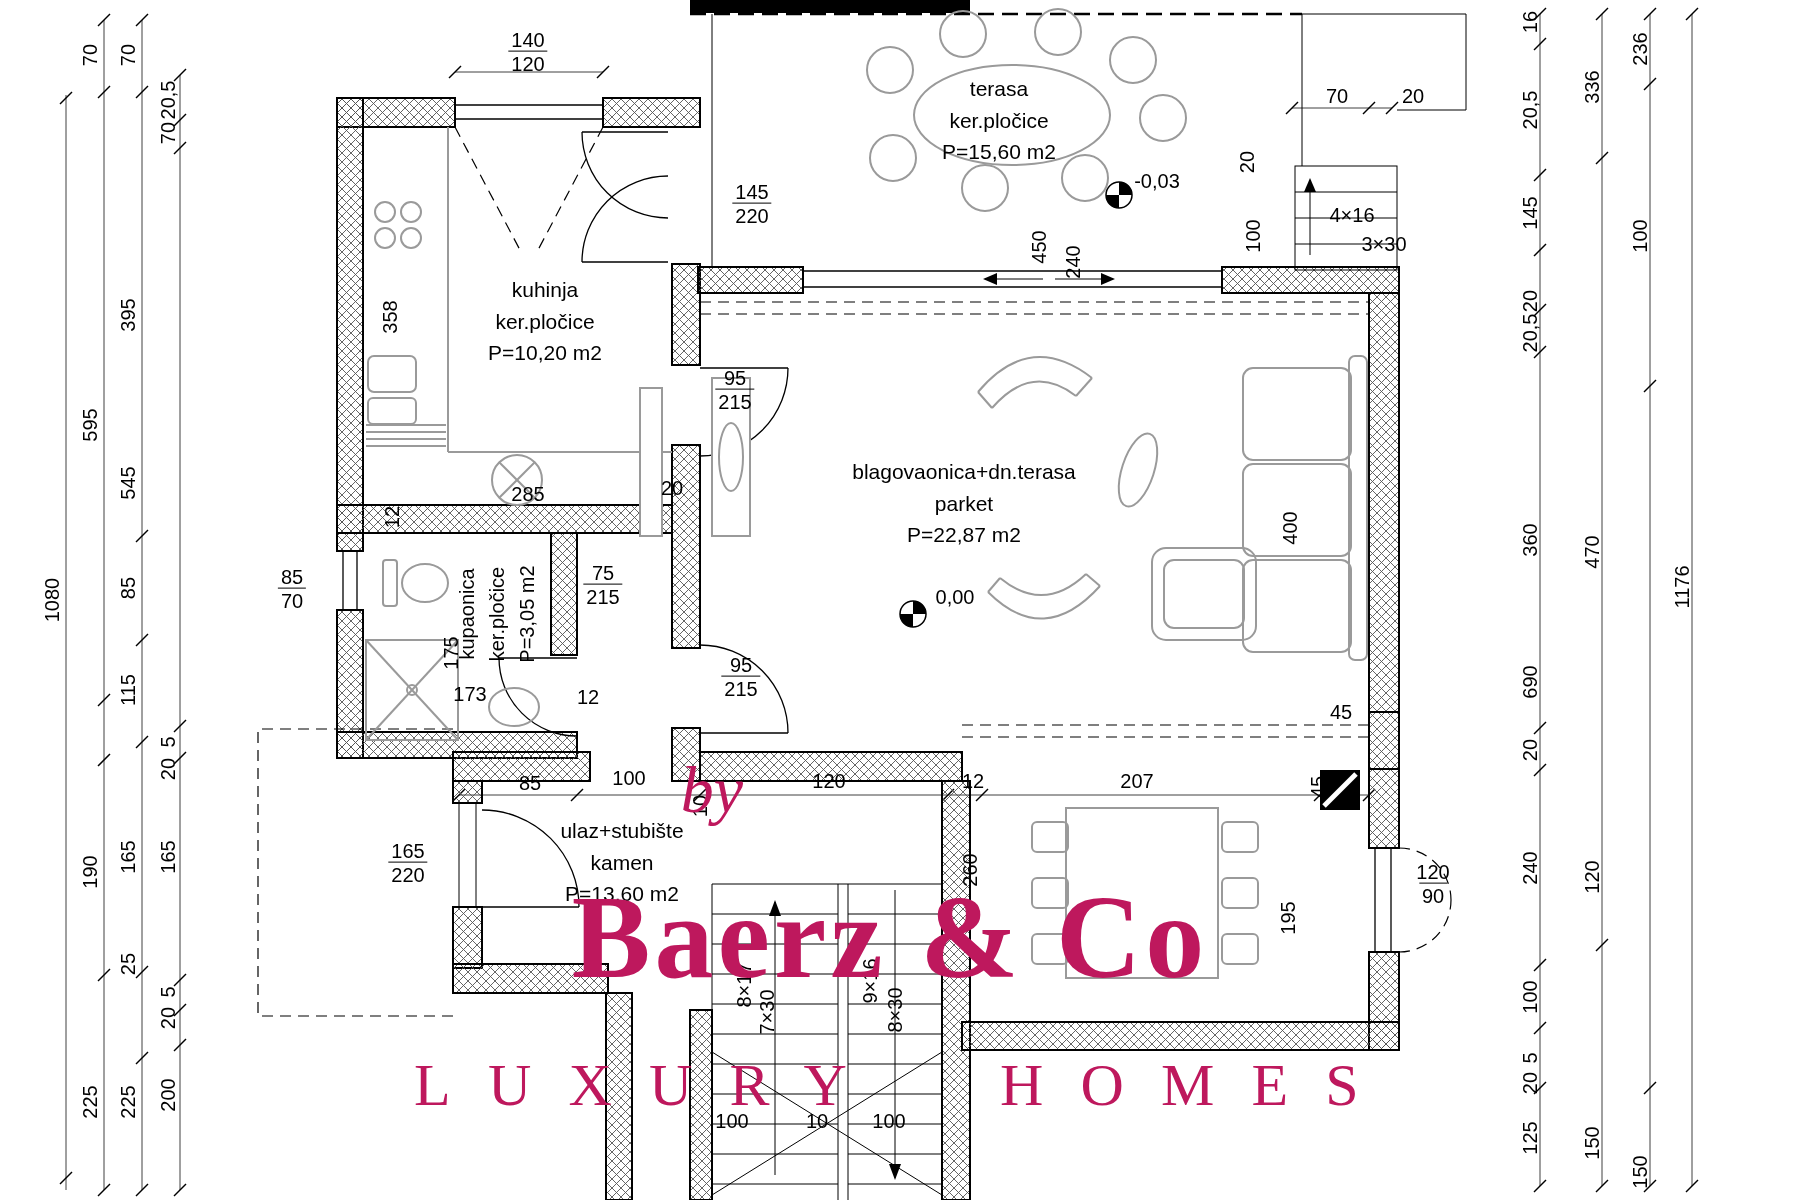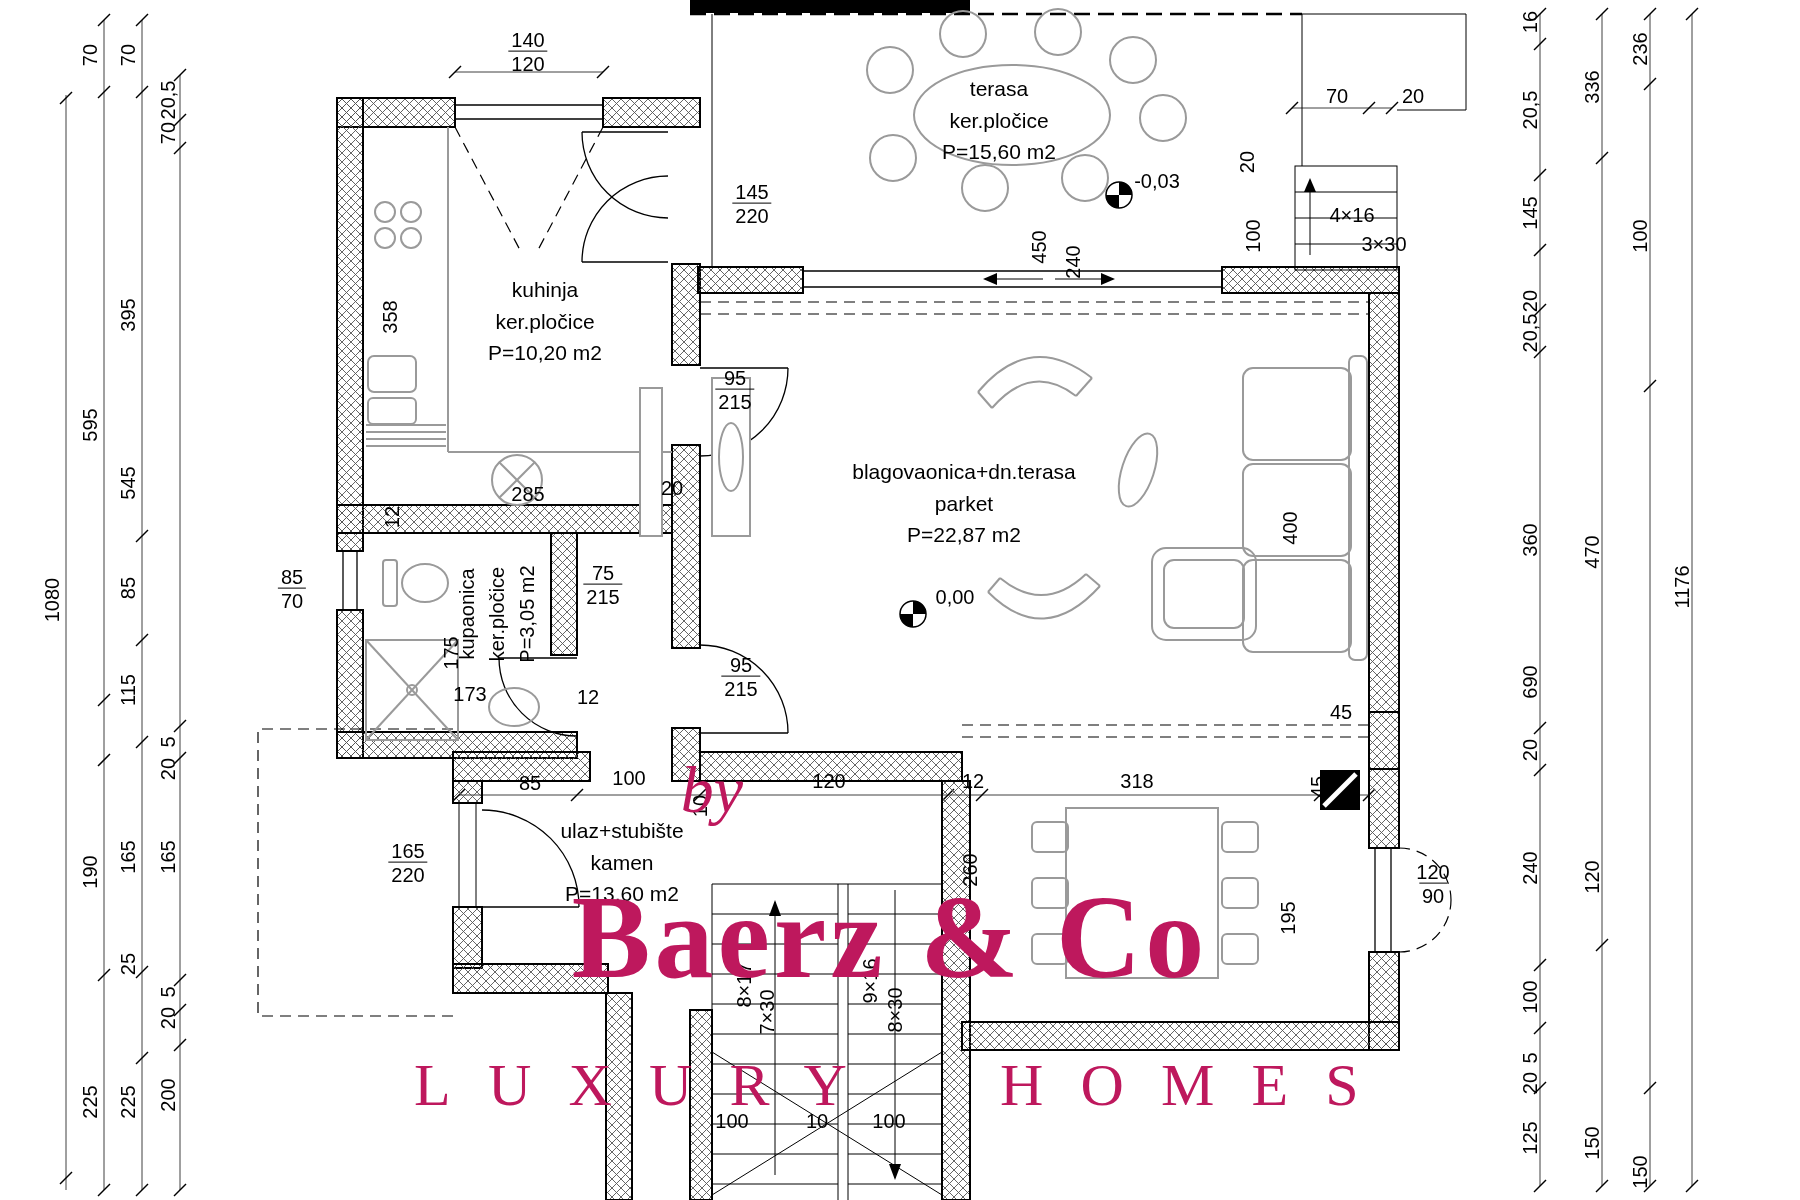--- a/index.html
+++ b/index.html
@@ -422,21 +422,21 @@
       <div class="lbl" style="left: 390px; top: 317px; transform: translate(-50%, -50%) rotate(-90deg);">358</div>
       <div class="lbl" style="left: 528px; top: 494px; transform: translate(-50%, -50%) rotate(0deg);">285</div>
       <div class="lbl" style="left: 672px; top: 488px; transform: translate(-50%, -50%) rotate(0deg);">20</div>
       <div class="lbl" style="left: 392px; top: 517px; transform: translate(-50%, -50%) rotate(-90deg);">12</div>
       <div class="lbl" style="left: 1290px; top: 528px; transform: translate(-50%, -50%) rotate(-90deg);">400</div>
       <div class="lbl" style="left: 451px; top: 653px; transform: translate(-50%, -50%) rotate(-90deg);">175</div>
       <div class="lbl" style="left: 470px; top: 694px; transform: translate(-50%, -50%) rotate(0deg);">173</div>
       <div class="lbl" style="left: 588px; top: 697px; transform: translate(-50%, -50%) rotate(0deg);">12</div>
       <div class="lbl" style="left: 1341px; top: 712px; transform: translate(-50%, -50%) rotate(0deg);">45</div>
       <div class="lbl" style="left: 1318px; top: 787px; transform: translate(-50%, -50%) rotate(-90deg);">45</div>
-      <div class="lbl" style="left: 1137px; top: 781px; transform: translate(-50%, -50%) rotate(0deg);">318</div>
+      <div class="lbl" style="left: 1137px; top: 781px; transform: translate(-50%, -50%) rotate(0deg);">207</div>
       <div class="lbl" style="left: 973px; top: 781px; transform: translate(-50%, -50%) rotate(0deg);">12</div>
       <div class="lbl" style="left: 829px; top: 781px; transform: translate(-50%, -50%) rotate(0deg);">120</div>
       <div class="lbl" style="left: 629px; top: 778px; transform: translate(-50%, -50%) rotate(0deg);">100</div>
       <div class="lbl" style="left: 530px; top: 783px; transform: translate(-50%, -50%) rotate(0deg);">85</div>
       <div class="lbl" style="left: 700px; top: 806px; transform: translate(-50%, -50%) rotate(-90deg);">10</div>
       <div class="lbl" style="left: 970px; top: 870px; transform: translate(-50%, -50%) rotate(-90deg);">260</div>
       <div class="lbl" style="left: 1288px; top: 918px; transform: translate(-50%, -50%) rotate(-90deg);">195</div>
       <div class="lbl" style="left: 744px; top: 985px; transform: translate(-50%, -50%) rotate(-90deg);">8×17</div>
       <div class="lbl" style="left: 767px; top: 1012px; transform: translate(-50%, -50%) rotate(-90deg);">7×30</div>
       <div class="lbl" style="left: 870px; top: 981px; transform: translate(-50%, -50%) rotate(-90deg);">9×16</div>

